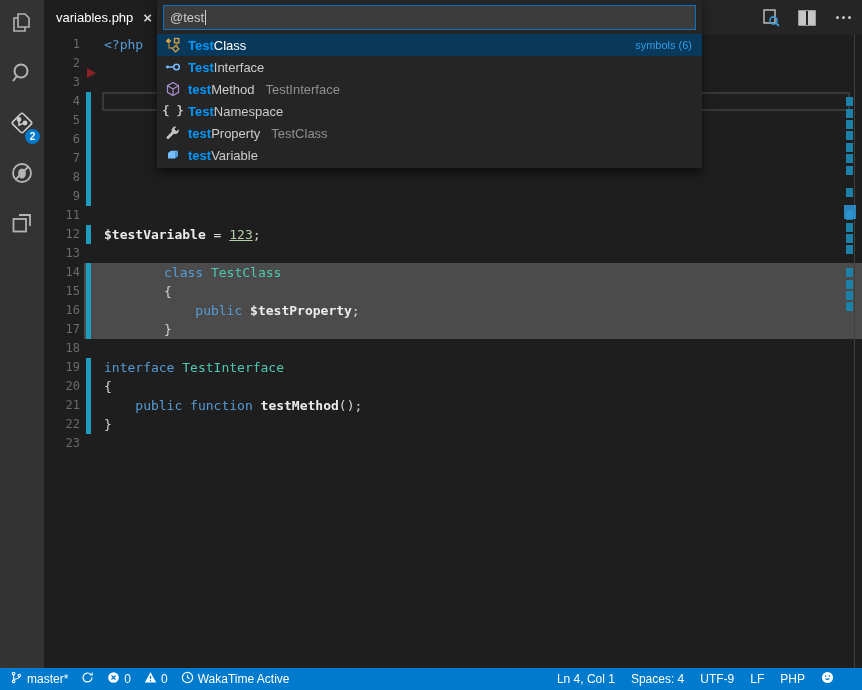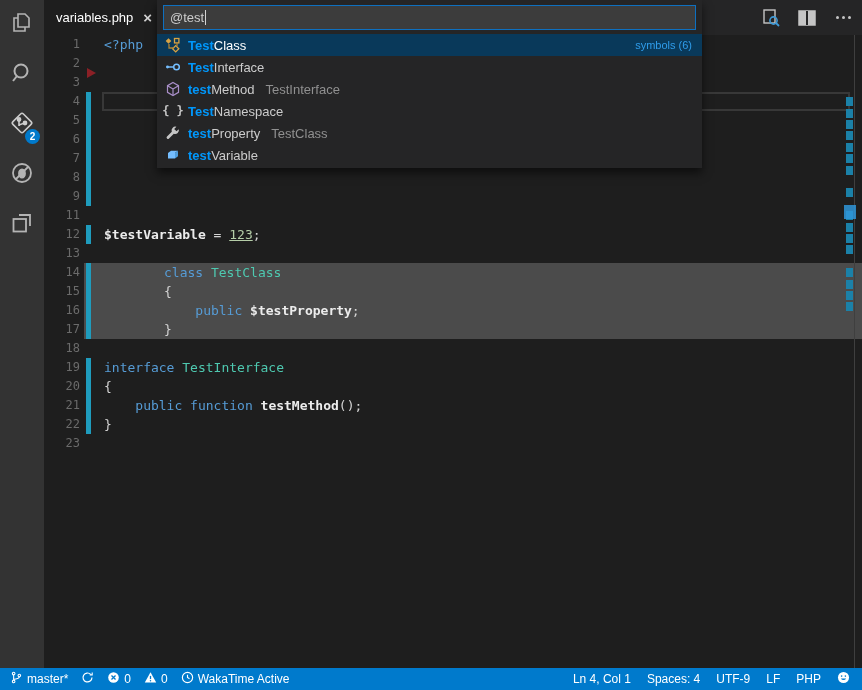--- a/index.html
+++ b/index.html
@@ -65,21 +65,21 @@
   .qo-icon svg { width:16px; height:16px; }
   .qo-ns { color:#c5c5c5; font-family:"DejaVu Sans Mono", monospace; font-size:12px; font-weight:bold; }
   .qo-match { color:#0097fb; font-weight:bold; }
   .qo-detail { color:#909090; margin-left:4px; }
   .qo-badge { margin-left:auto; color:#2f9cea; font-size:11px; }
 
   
   .statusbar { position:absolute; left:0; right:0; bottom:0; height:22px; background:#007acc; z-index:60;
                display:flex; align-items:center; color:#ffffff; font-size:12px; }
   .sb-left { display:flex; align-items:center; gap:13px; padding-left:10px; }
-  .sb-right { margin-left:auto; display:flex; align-items:center; gap:16px; padding-right:12px; }
+  .sb-right { margin-left:auto; display:flex; align-items:center; gap:16px; padding-right:28px; }
   .sb-item { display:flex; align-items:center; gap:4px; cursor:pointer; white-space:nowrap; }
   .sb-item svg { width:13px; height:13px; }
 </style>
 </head>
 <body>
 
 <div class="window">
 
   <div class="tabbar">
     <div class="tab">

